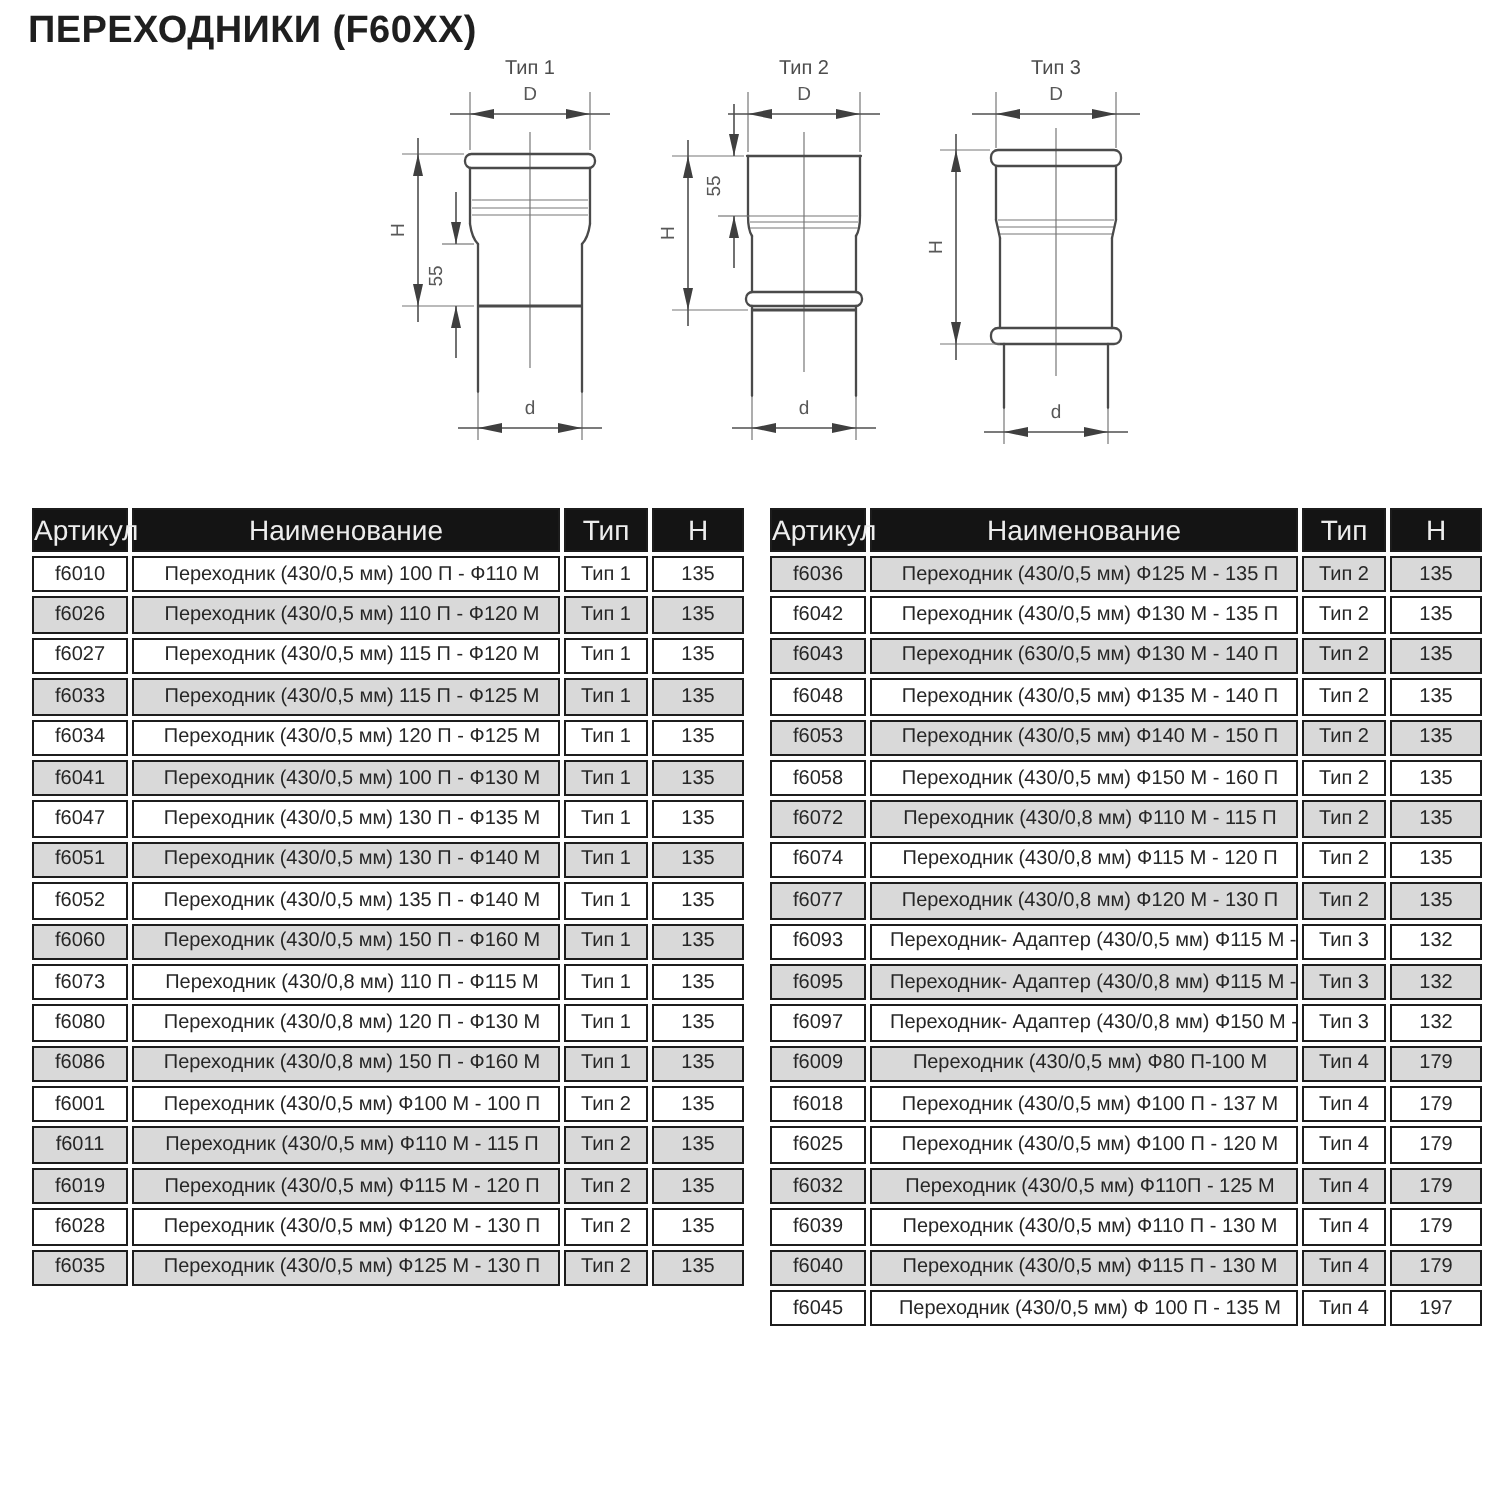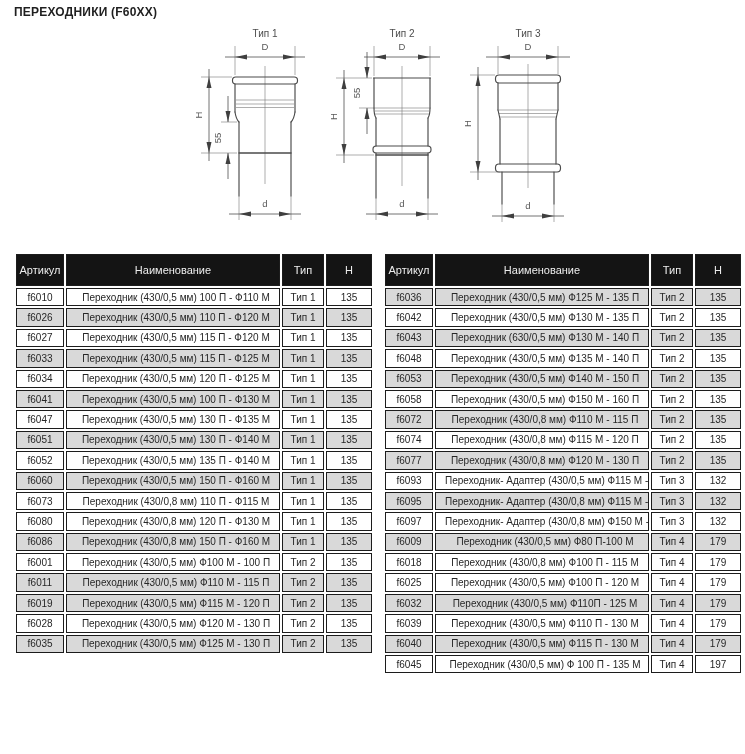--- a/index.html
+++ b/index.html
@@ -15,21 +15,21 @@
   *{box-sizing:border-box;margin:0;padding:0;}
   html,body{width:745px;height:754px;}
   body{
     position:relative;
     background:#ffffff;
     font-family:"Liberation Sans", sans-serif;
     overflow:hidden;
   }
   .page-title{
     position:absolute;left:14px;top:5px;
-    font-size:12px;font-weight:bold;color:var(--title-color);
+    font-size:19px;font-weight:bold;color:var(--title-color);
     letter-spacing:.2px;
   }
   .diagram{position:absolute;top:26px;}
   .diagram.d1{left:195px;width:130px;height:210px;}
   .diagram.d2{left:322px;width:140px;height:210px;}
   .diagram.d3{left:458px;width:140px;height:210px;}
   svg{display:block;}
   .outline{stroke:var(--line);stroke-width:1.15;fill:none;stroke-linecap:round;}
   .heavy{stroke:var(--line);stroke-width:1.6;fill:none;}
   .thin{stroke:#777;stroke-width:0.6;fill:none;}
@@ -40,22 +40,22 @@
 
   .spec-table{
     position:absolute;top:252px;
     border-collapse:separate;border-spacing:2px;
     table-layout:fixed;
   }
   .spec-table.left{left:14px;width:350px;}
   .spec-table.right{left:383px;width:354px;}
   .spec-table th{
     background:var(--header-bg);color:var(--header-text);
-    font-size:11px;font-weight:normal;text-align:center;
-    height:32px;border:1.5px solid var(--border);
+    font-size:14px;font-weight:normal;text-align:center;
+    height:22px;border:1.5px solid var(--border);
   }
   .spec-table td{
     font-size:10px;color:var(--cell-text);
     height:18.4px;border:1.5px solid var(--border);
     background:var(--row-white);
     text-align:center;vertical-align:middle;
     padding:0 3px;white-space:nowrap;overflow:hidden;
   }
   .spec-table td.col-name{text-align:center;padding-left:9px;}
   .spec-table tr.shaded td{background:var(--row-shaded);}
@@ -399,21 +399,21 @@
         <td class="col-h">132</td>
       </tr>
       <tr class="shaded">
         <td class="col-art">f6009</td>
         <td class="col-name">Переходник (430/0,5 мм) Ф80 П-100 М</td>
         <td class="col-type">Тип 4</td>
         <td class="col-h">179</td>
       </tr>
       <tr>
         <td class="col-art">f6018</td>
-        <td class="col-name">Переходник (430/0,8 мм) Ф100 П - 115 М</td>
+        <td class="col-name">Переходник (430/0,5 мм) Ф100 П - 137 М</td>
         <td class="col-type">Тип 4</td>
         <td class="col-h">179</td>
       </tr>
       <tr>
         <td class="col-art">f6025</td>
         <td class="col-name">Переходник (430/0,5 мм) Ф100 П - 120 М</td>
         <td class="col-type">Тип 4</td>
         <td class="col-h">179</td>
       </tr>
       <tr class="shaded">

